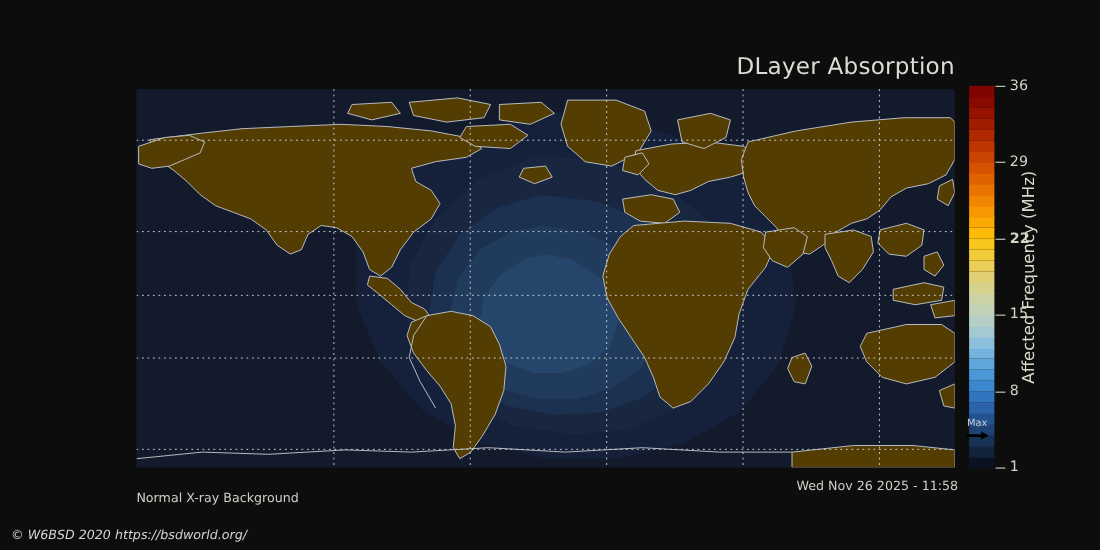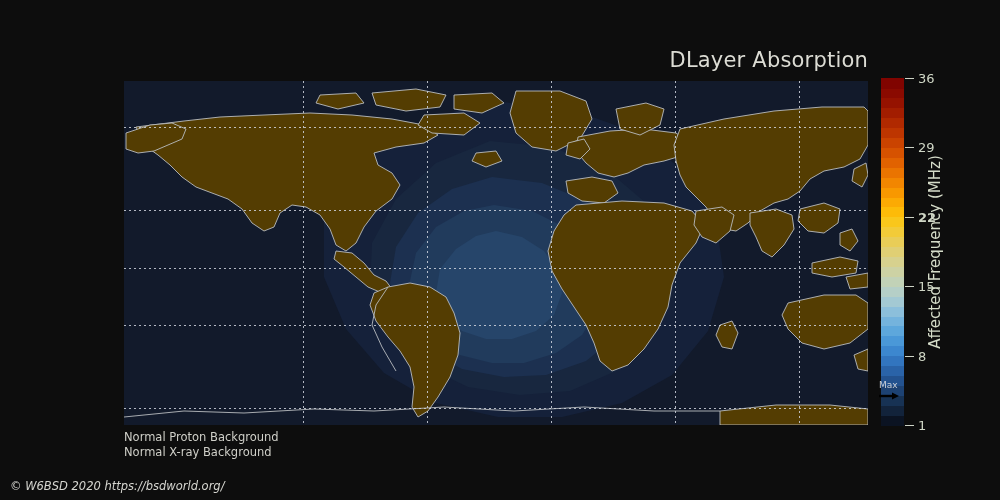--- a/index.html
+++ b/index.html
@@ -211,17 +211,17 @@
     <svg class="mx-arrow" viewBox="0 0 21 8">
       <path d="M0,4 L15,4" stroke="#000" stroke-width="2.4" fill="none"></path>
       <path d="M13,0.5 L20,4 L13,7.5 Z" fill="#000"></path>
     </svg>
   </div>
 
   <div id="cbar-title">
     <span>Affected Frequency (MHz)</span>
   </div>
 
-  <div class="note" id="note-proton">Normal Proton Background</div>
   <div class="note" id="note-xray">Normal X-ray Background</div>
+  <div id="stamp">Wed Nov 26 2025 - 11:58</div>
   <div id="copyright">© W6BSD 2020 https://bsdworld.org/</div>
 
 </div>
 
 </body></html>

